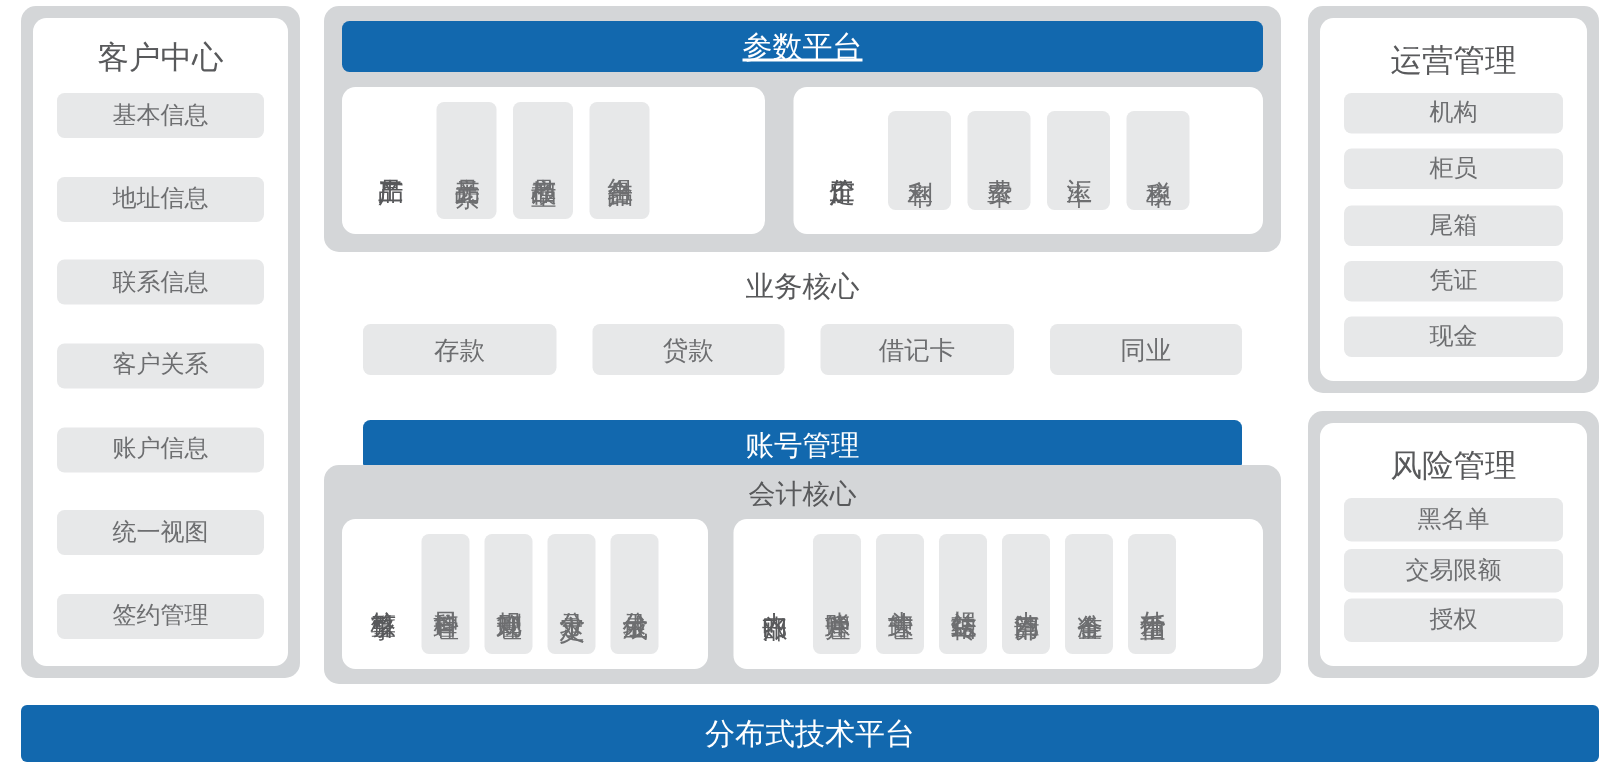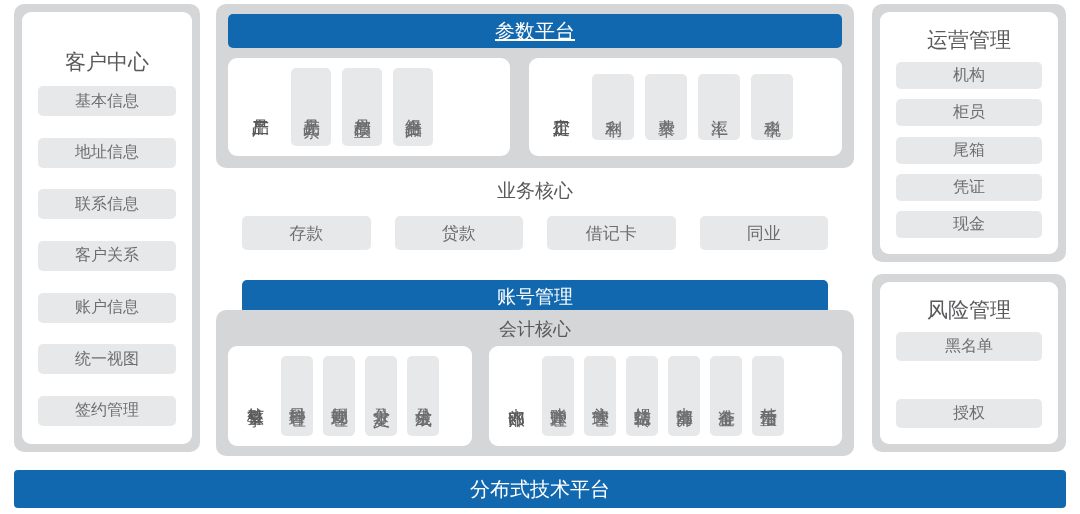--- a/index.html
+++ b/index.html
@@ -81,21 +81,21 @@
   }
   .col-left .white-panel {
     width: 100%;
     height: 100%;
     padding: 12px 16px 12px 16px;
     display: flex;
     flex-direction: column;
   }
   .col-left .sect-title {
     font-size: 21px;
-    margin: 24px 0 10px 0;
+    margin: 0 0 10px 0;
   }
   .col-left .chip-list {
     display: flex;
     flex-direction: column;
     justify-content: space-between;
     flex: 1;
     padding-bottom: 6px;
   }
   .col-left .chip {
     height: 30px;
@@ -349,20 +349,21 @@
         <div class="chip">现金</div>
       </div>
     </div>
   </div>
 
   <div class="col-right-risk gray-frame">
     <div class="white-panel">
       <div class="sect-title">风险管理</div>
       <div class="chip-list">
         <div class="chip">黑名单</div>
+        <div class="chip">交易限额</div>
         <div class="chip">授权</div>
       </div>
     </div>
   </div>
 
   <div class="footer-bar bluebar">分布式技术平台</div>
 
 </div>
 
 </body></html>

